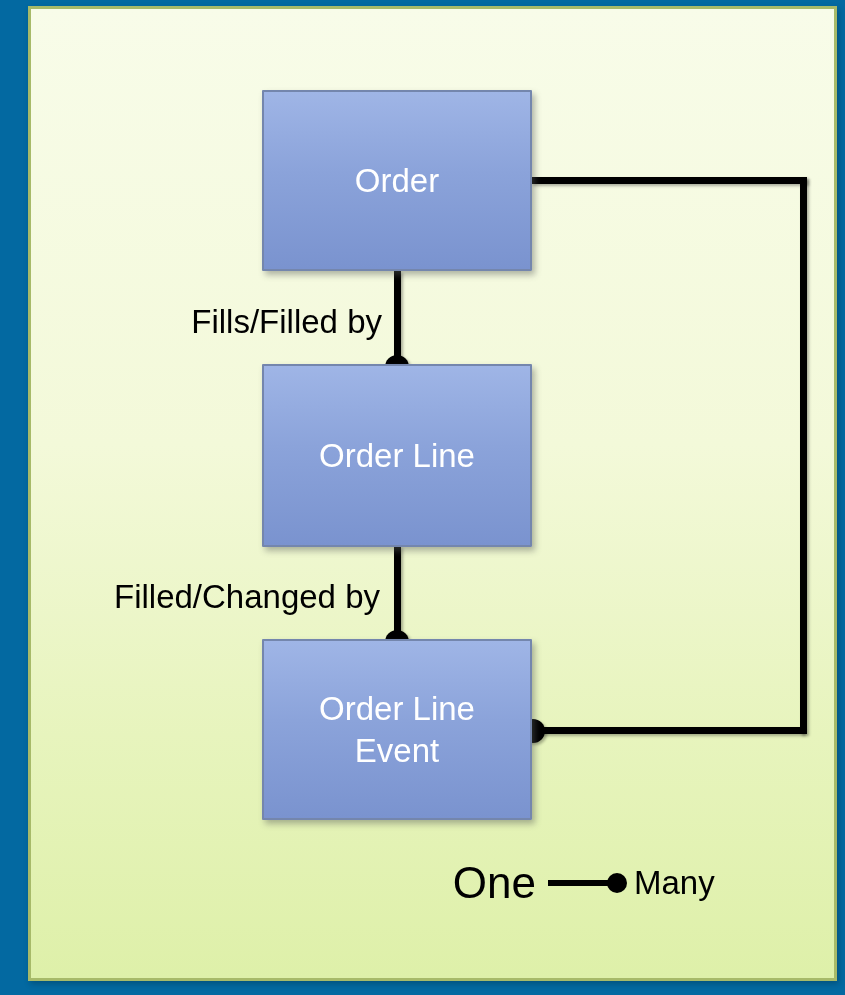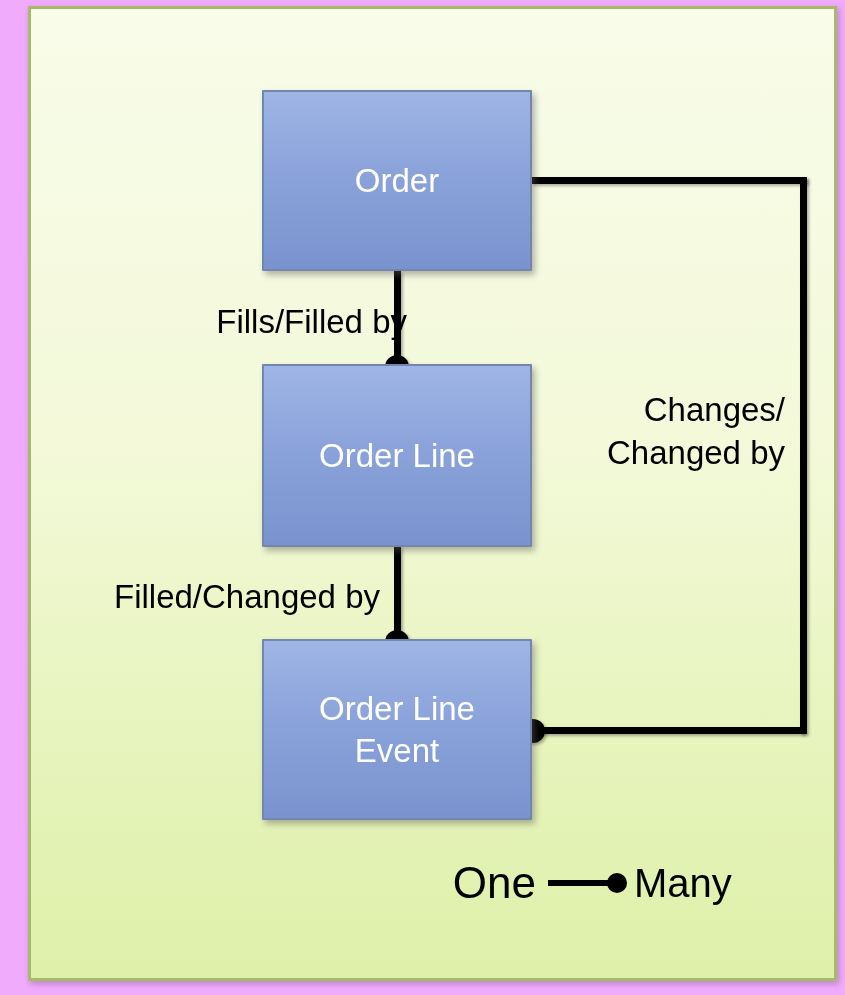--- a/index.html
+++ b/index.html
@@ -5,21 +5,21 @@
   html, body {
     margin: 0;
     padding: 0;
     background: #ffffff;
     font-family: "Liberation Sans", sans-serif;
   }
   .stage {
     position: relative;
     width: 845px;
     height: 995px;
-    background: #f0abfc;
+    background: #0369a1;
     overflow: hidden;
   }
   .panel {
     position: absolute;
     left: 28px;
     top: 6px;
     width: 809px;
     height: 975px;
     box-sizing: border-box;
     border: 3px solid #a7ba69;
@@ -70,26 +70,26 @@
   .dot-2 { left: 385px; top: 630px; }
   .dot-3 { left: 521px; top: 719px; }
 
   .edge-label {
     position: absolute;
     color: #000000;
     font-size: 33px;
     line-height: 40px;
     white-space: pre-line;
   }
-  .label-fills { right: 438px; top: 302px; text-align: right; }
+  .label-fills { right: 463px; top: 302px; text-align: right; }
   .label-changes-left { right: 465px; top: 577px; text-align: right; }
   .label-changes-right { right: 60px; top: 388px; text-align: right; line-height: 43px; }
 
   .legend-one { position: absolute; right: 309px; top: 863px; font-size: 44px; line-height: 40px; color: #000; }
-  .legend-many { position: absolute; left: 634px; top: 863px; font-size: 40px; line-height: 40px; color: #000; }
+  .legend-many { position: absolute; left: 634px; top: 863px; font-size: 33px; line-height: 40px; color: #000; }
   .legend-line { position: absolute; left: 548px; top: 880px; width: 67px; height: 6px; background: #000; }
   .legend-dot { position: absolute; left: 607px; top: 873px; width: 20px; height: 20px; border-radius: 50%; background: #000; }
 </style>
 </head>
 <body>
 
 <div class="stage">
 
   <div class="panel"></div>
 
@@ -109,21 +109,19 @@
   <div class="node node-order-line">
     <span>Order Line</span>
   </div>
   <div class="node node-order-line-event">
     <span>Order Line
 Event</span>
   </div>
 
   <div class="edge-label label-fills">Fills/Filled by</div>
   <div class="edge-label label-changes-left">Filled/Changed by</div>
-  <div class="edge-label label-changes-right">Changes/
-Changed by</div>
 
   <div class="legend-one">One</div>
   <div class="legend-line"></div>
   <div class="legend-dot"></div>
   <div class="legend-many">Many</div>
 
 </div>
 
 </body></html>

